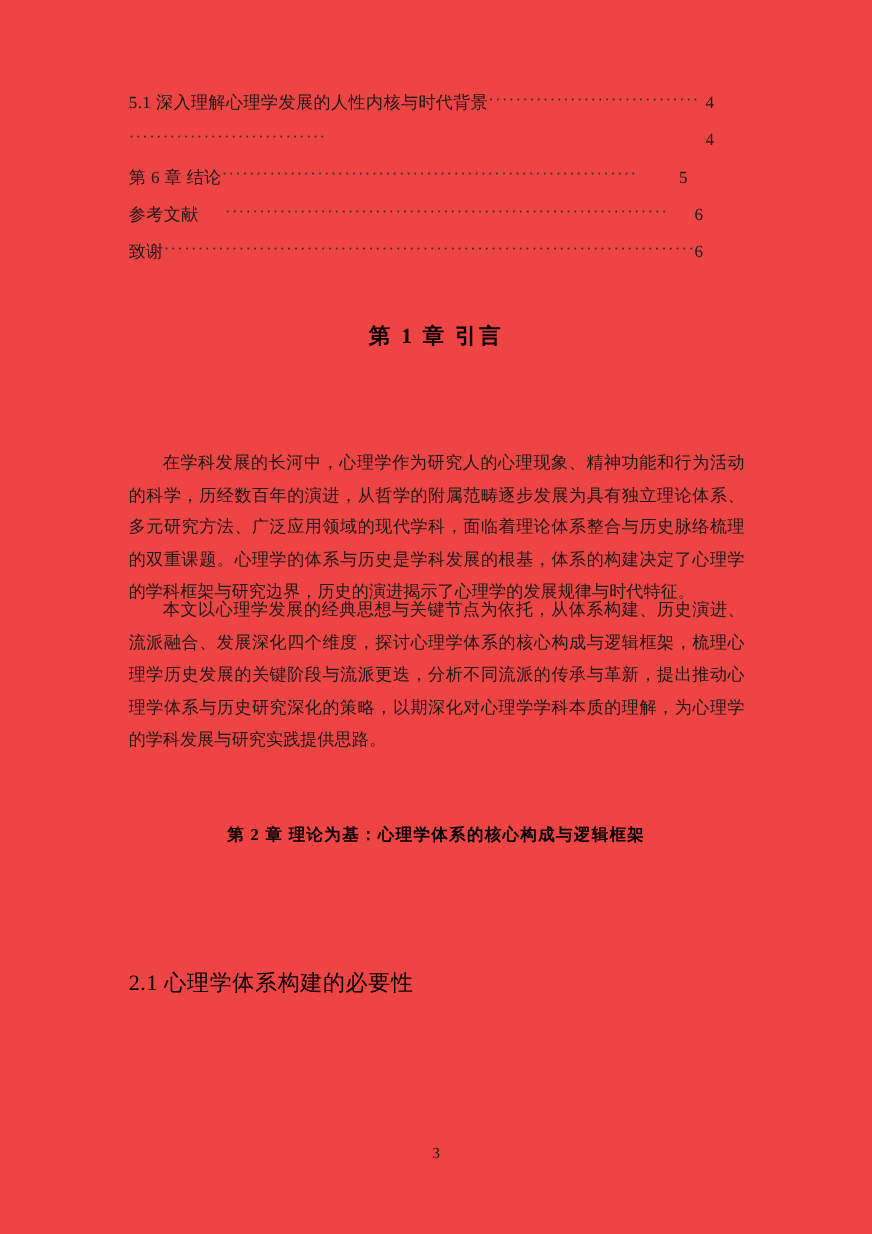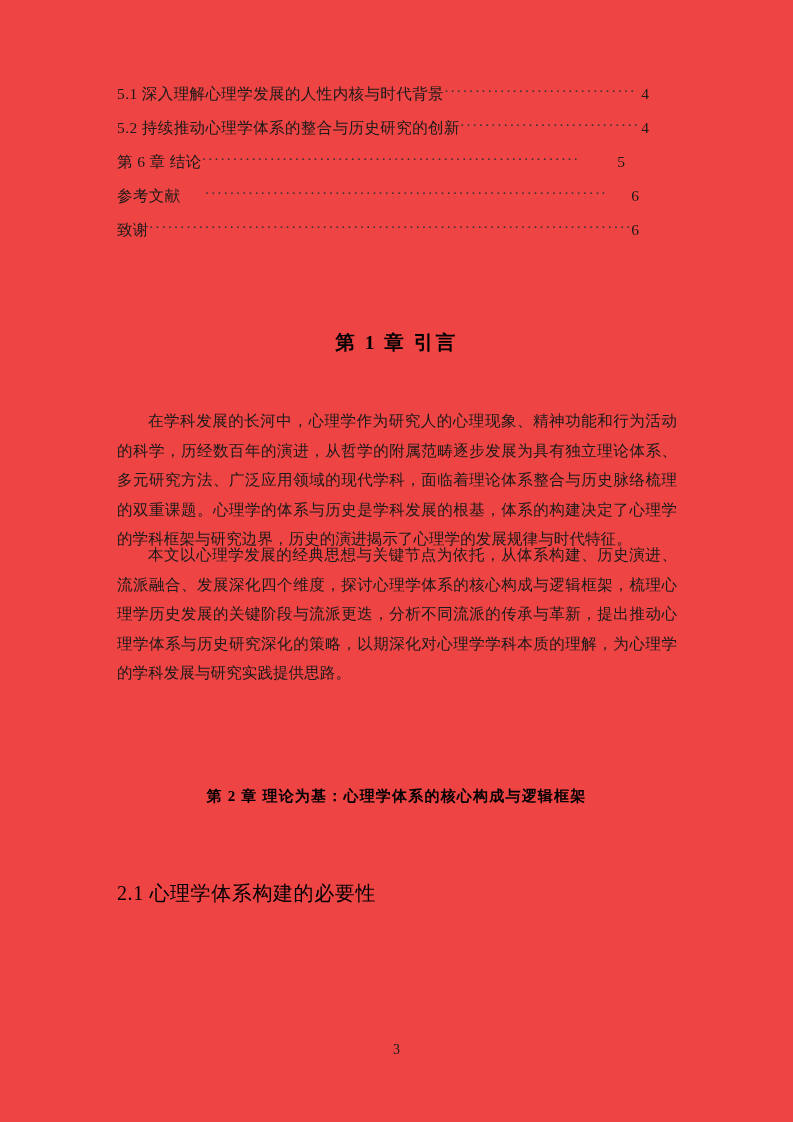--- a/index.html
+++ b/index.html
@@ -63,21 +63,20 @@
   .chapter-title {
     position: absolute;
     left: 0;
     width: 793px;
     text-align: center;
     font-weight: bold;
     font-size: 19.5px;
     letter-spacing: 2.5px;
     color: #000;
     font-family: "Liberation Serif", "DejaVu Serif", serif;
-    margin-top: 37px;
   }
   #ch1-title { top: 292px; }
   #ch2-title { top: 750px; font-size: 15px; letter-spacing: 1.2px; }
 
   
   .section-title {
     position: absolute;
     left: 117px;
     font-weight: normal;
     font-size: 20px;
@@ -121,21 +120,20 @@
 
   <div class="toc">
 
     <div class="toc-entry" data-w="a">
       <span class="toc-label">5.1  深入理解心理学发展的人性内核与时代背景 </span>
       <span class="toc-dots">·······························</span>
       <span class="toc-page">4</span>
     </div>
 
     <div class="toc-entry" data-w="b">
-      <span class="toc-label">5.2  持续推动心理学体系的整合与历史研究的创新 </span>
       <span class="toc-dots">·····························</span>
       <span class="toc-page">4</span>
     </div>
 
     <div class="toc-entry" data-w="c">
       <span class="toc-label">第 6 章  结论 </span>
       <span class="toc-dots">·····························································</span>
       <span class="toc-page">5</span>
     </div>
 

